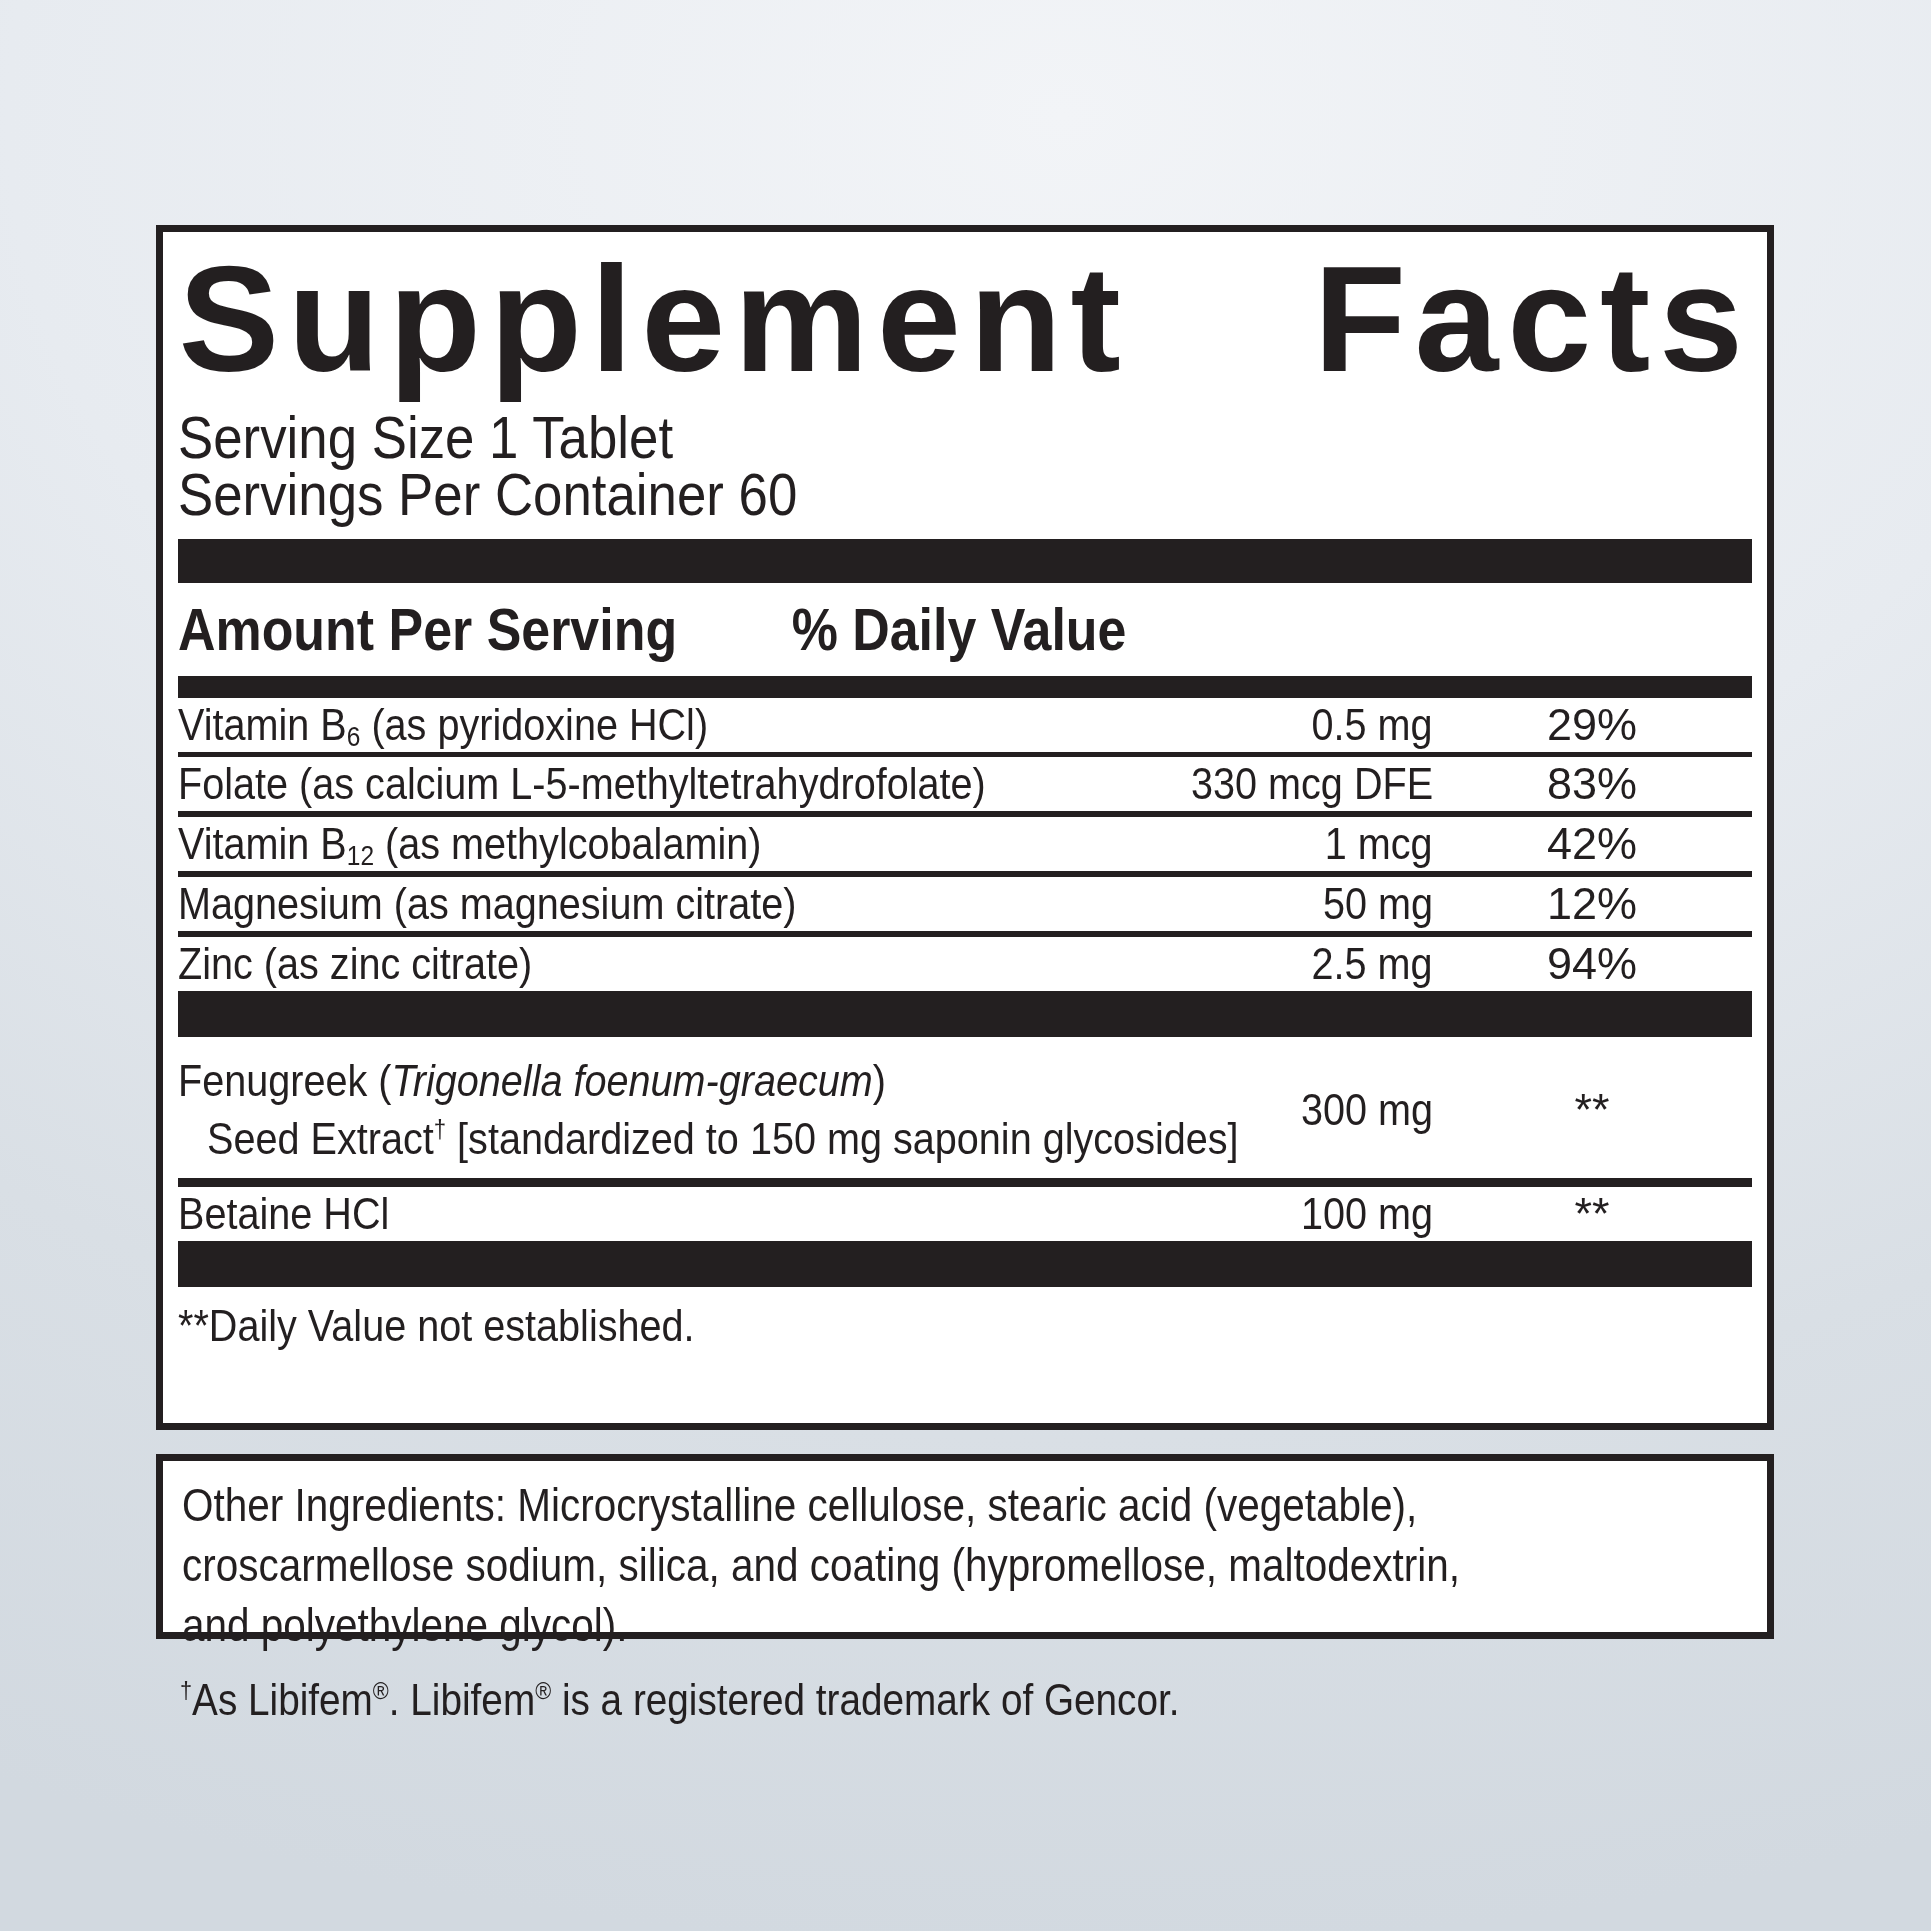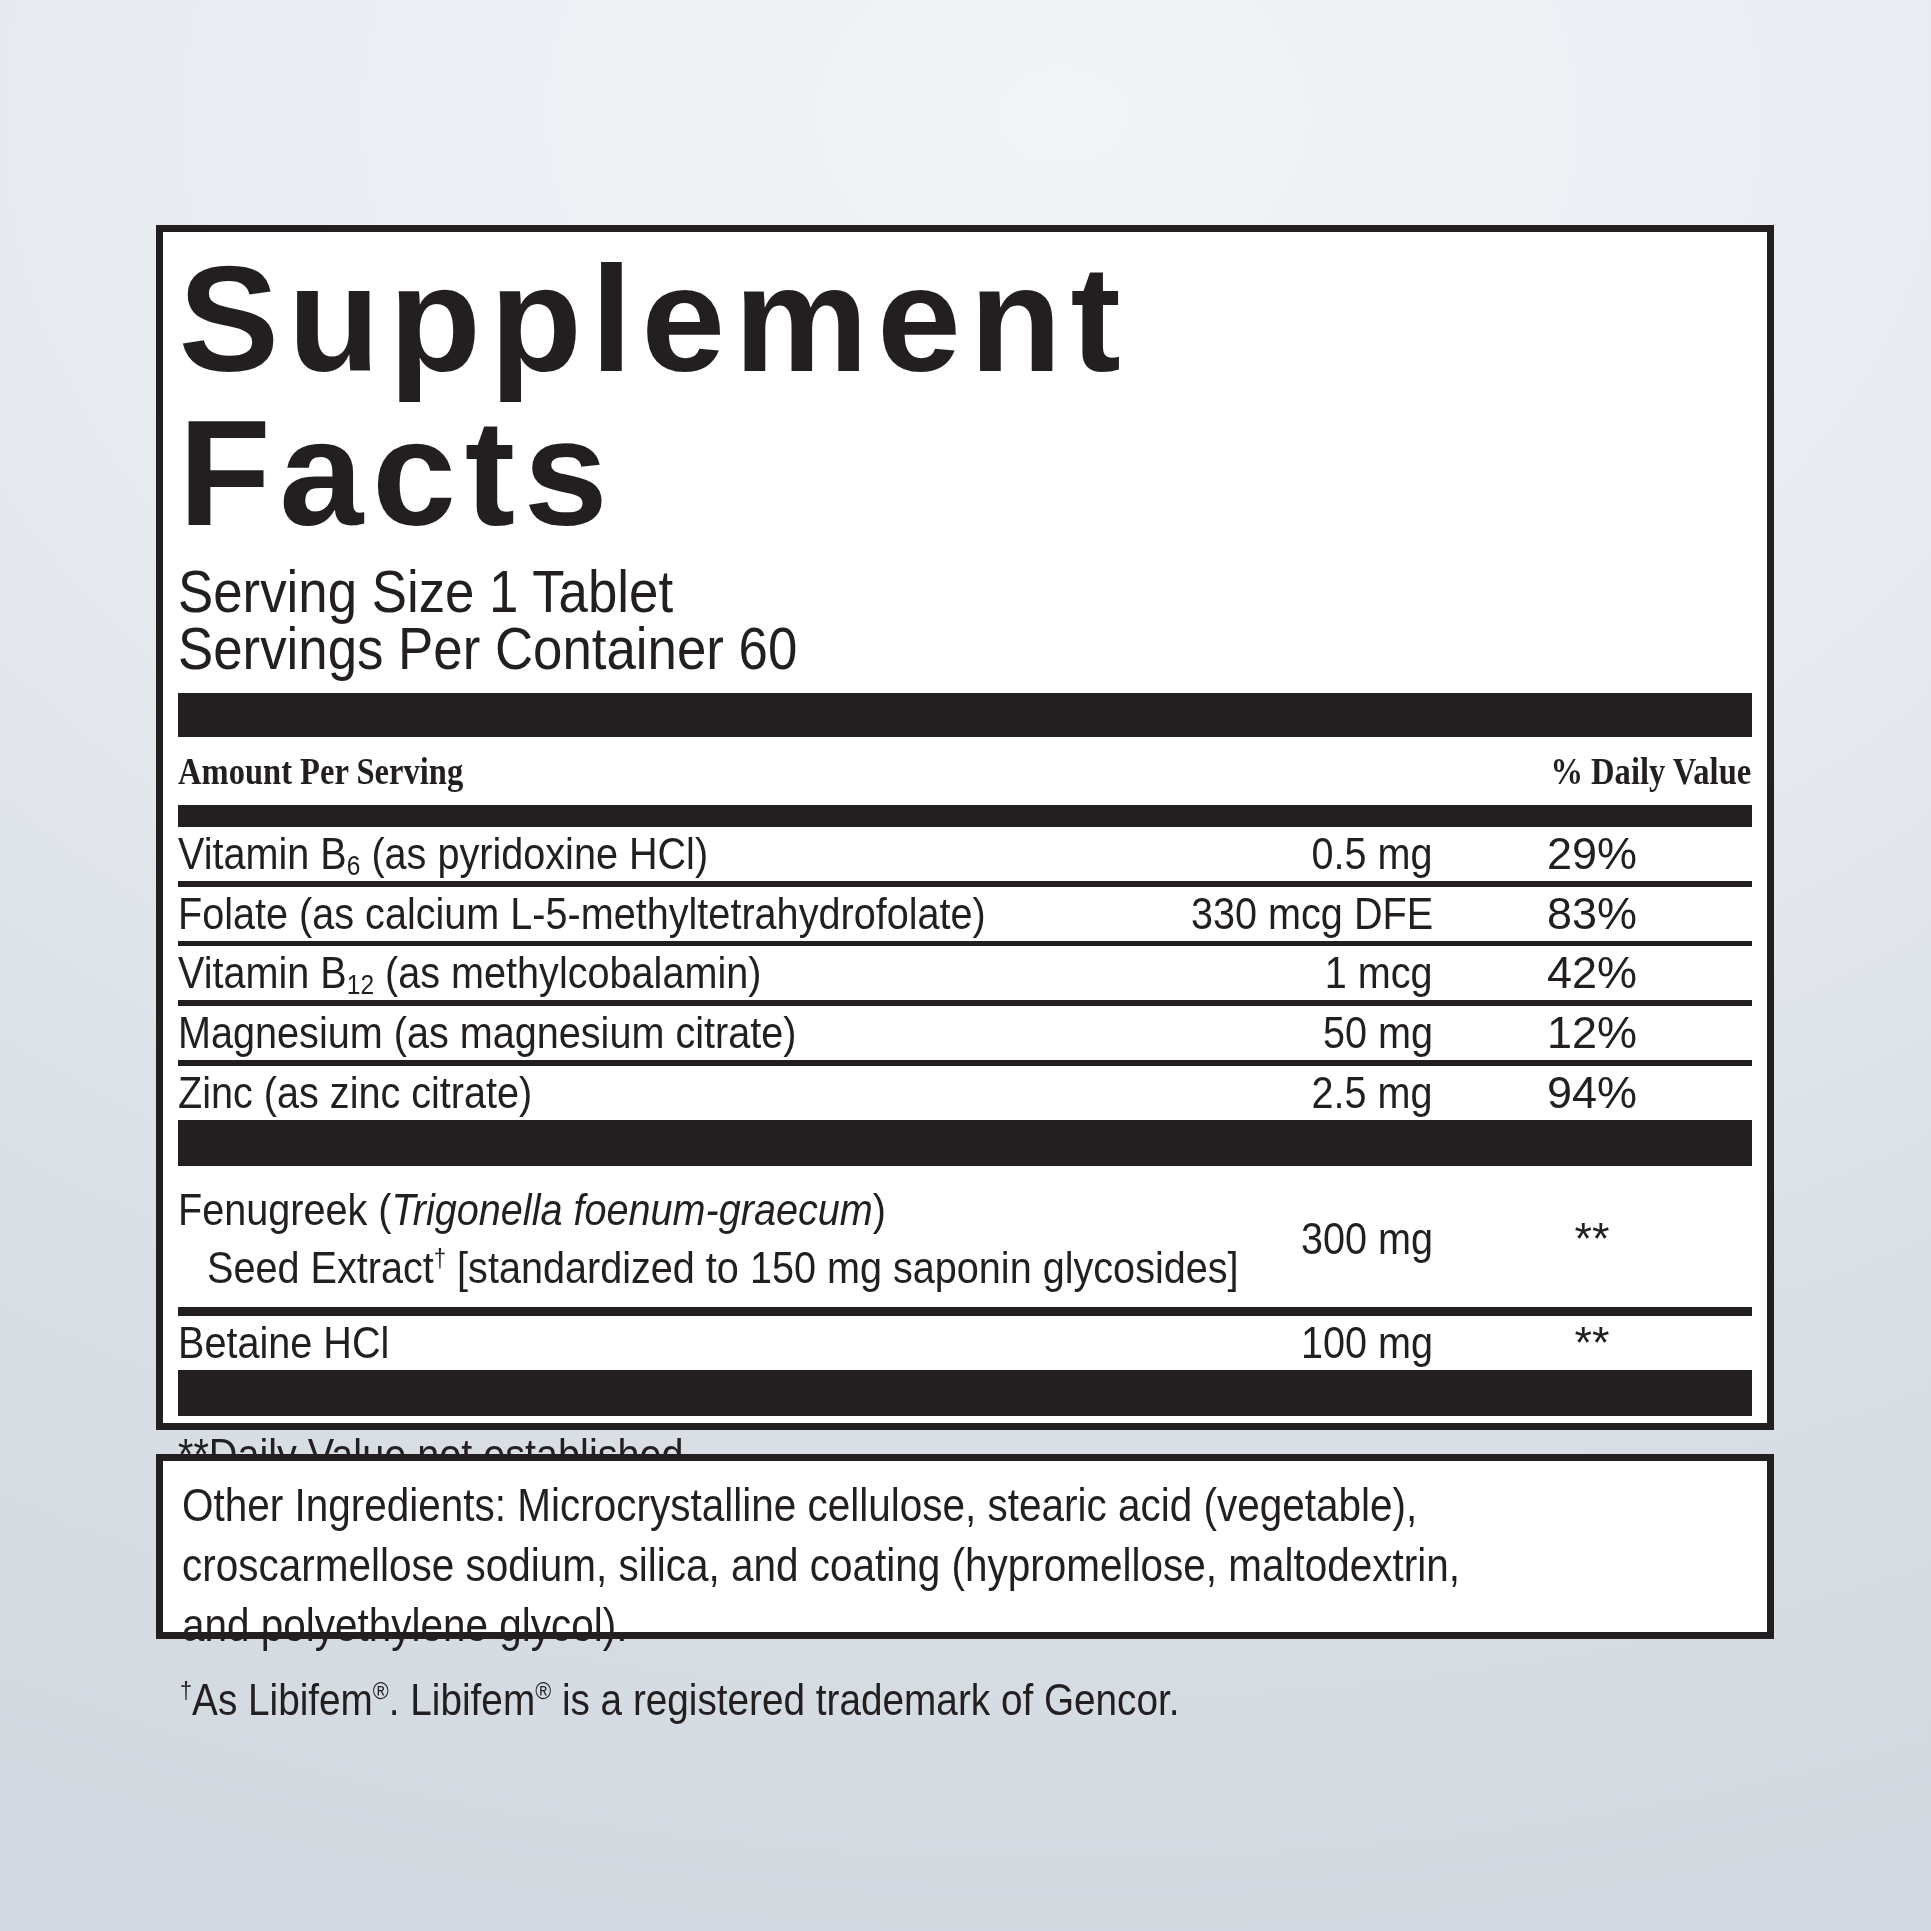--- a/index.html
+++ b/index.html
@@ -17,32 +17,31 @@
 
   
   .cond{display:inline-block;transform:scaleX(.88);transform-origin:0 50%;white-space:nowrap;}
   .cond-r{display:inline-block;transform:scaleX(.88);transform-origin:100% 50%;white-space:nowrap;}
   .blk{display:block;}
 
   .title{
     display:flex;justify-content:space-between;align-items:baseline;
     margin:9.7px 0 13.5px 0;font-size:151px;line-height:1.02;font-weight:bold;
     letter-spacing:8.7px;
-    flex-direction:column;
   }
   .serv{font-size:60px;line-height:57px;}
   .bar{background:#231f20;}
   .bar-lg{height:44px;margin-top:15.4px;}
   .bar-md{height:22px;}
   .bar-xl{height:46px;}
   .hr{height:5.8px;background:#231f20;}
   .hr-md{height:8.7px;background:#231f20;}
 
-  .hdr{display:flex;justify-content:space-between;align-items:center;
-       padding:13.5px 0 11.6px 0;font-size:37px;font-weight:bold;font-family:Liberation Serif, serif;}
+  .hdr{display:flex;align-items:center;
+       padding:13.5px 0 11.6px 0;font-size:59px;font-weight:bold;}
 
   .row{display:flex;align-items:center;padding:1px 0;font-size:45px;}
   .row .nm{flex:1;min-width:0;}
   .row .amt{width:386px;text-align:right;}
   .row .dv{width:319px;text-align:center;}
   .row-herb{align-items:center;padding:15.4px 0 9.7px 0;}
   .row-herb .nm .blk{line-height:58px;}
   .indent{padding-left:33px;}
   .foot{font-size:45px;padding-top:13.5px;}
 

